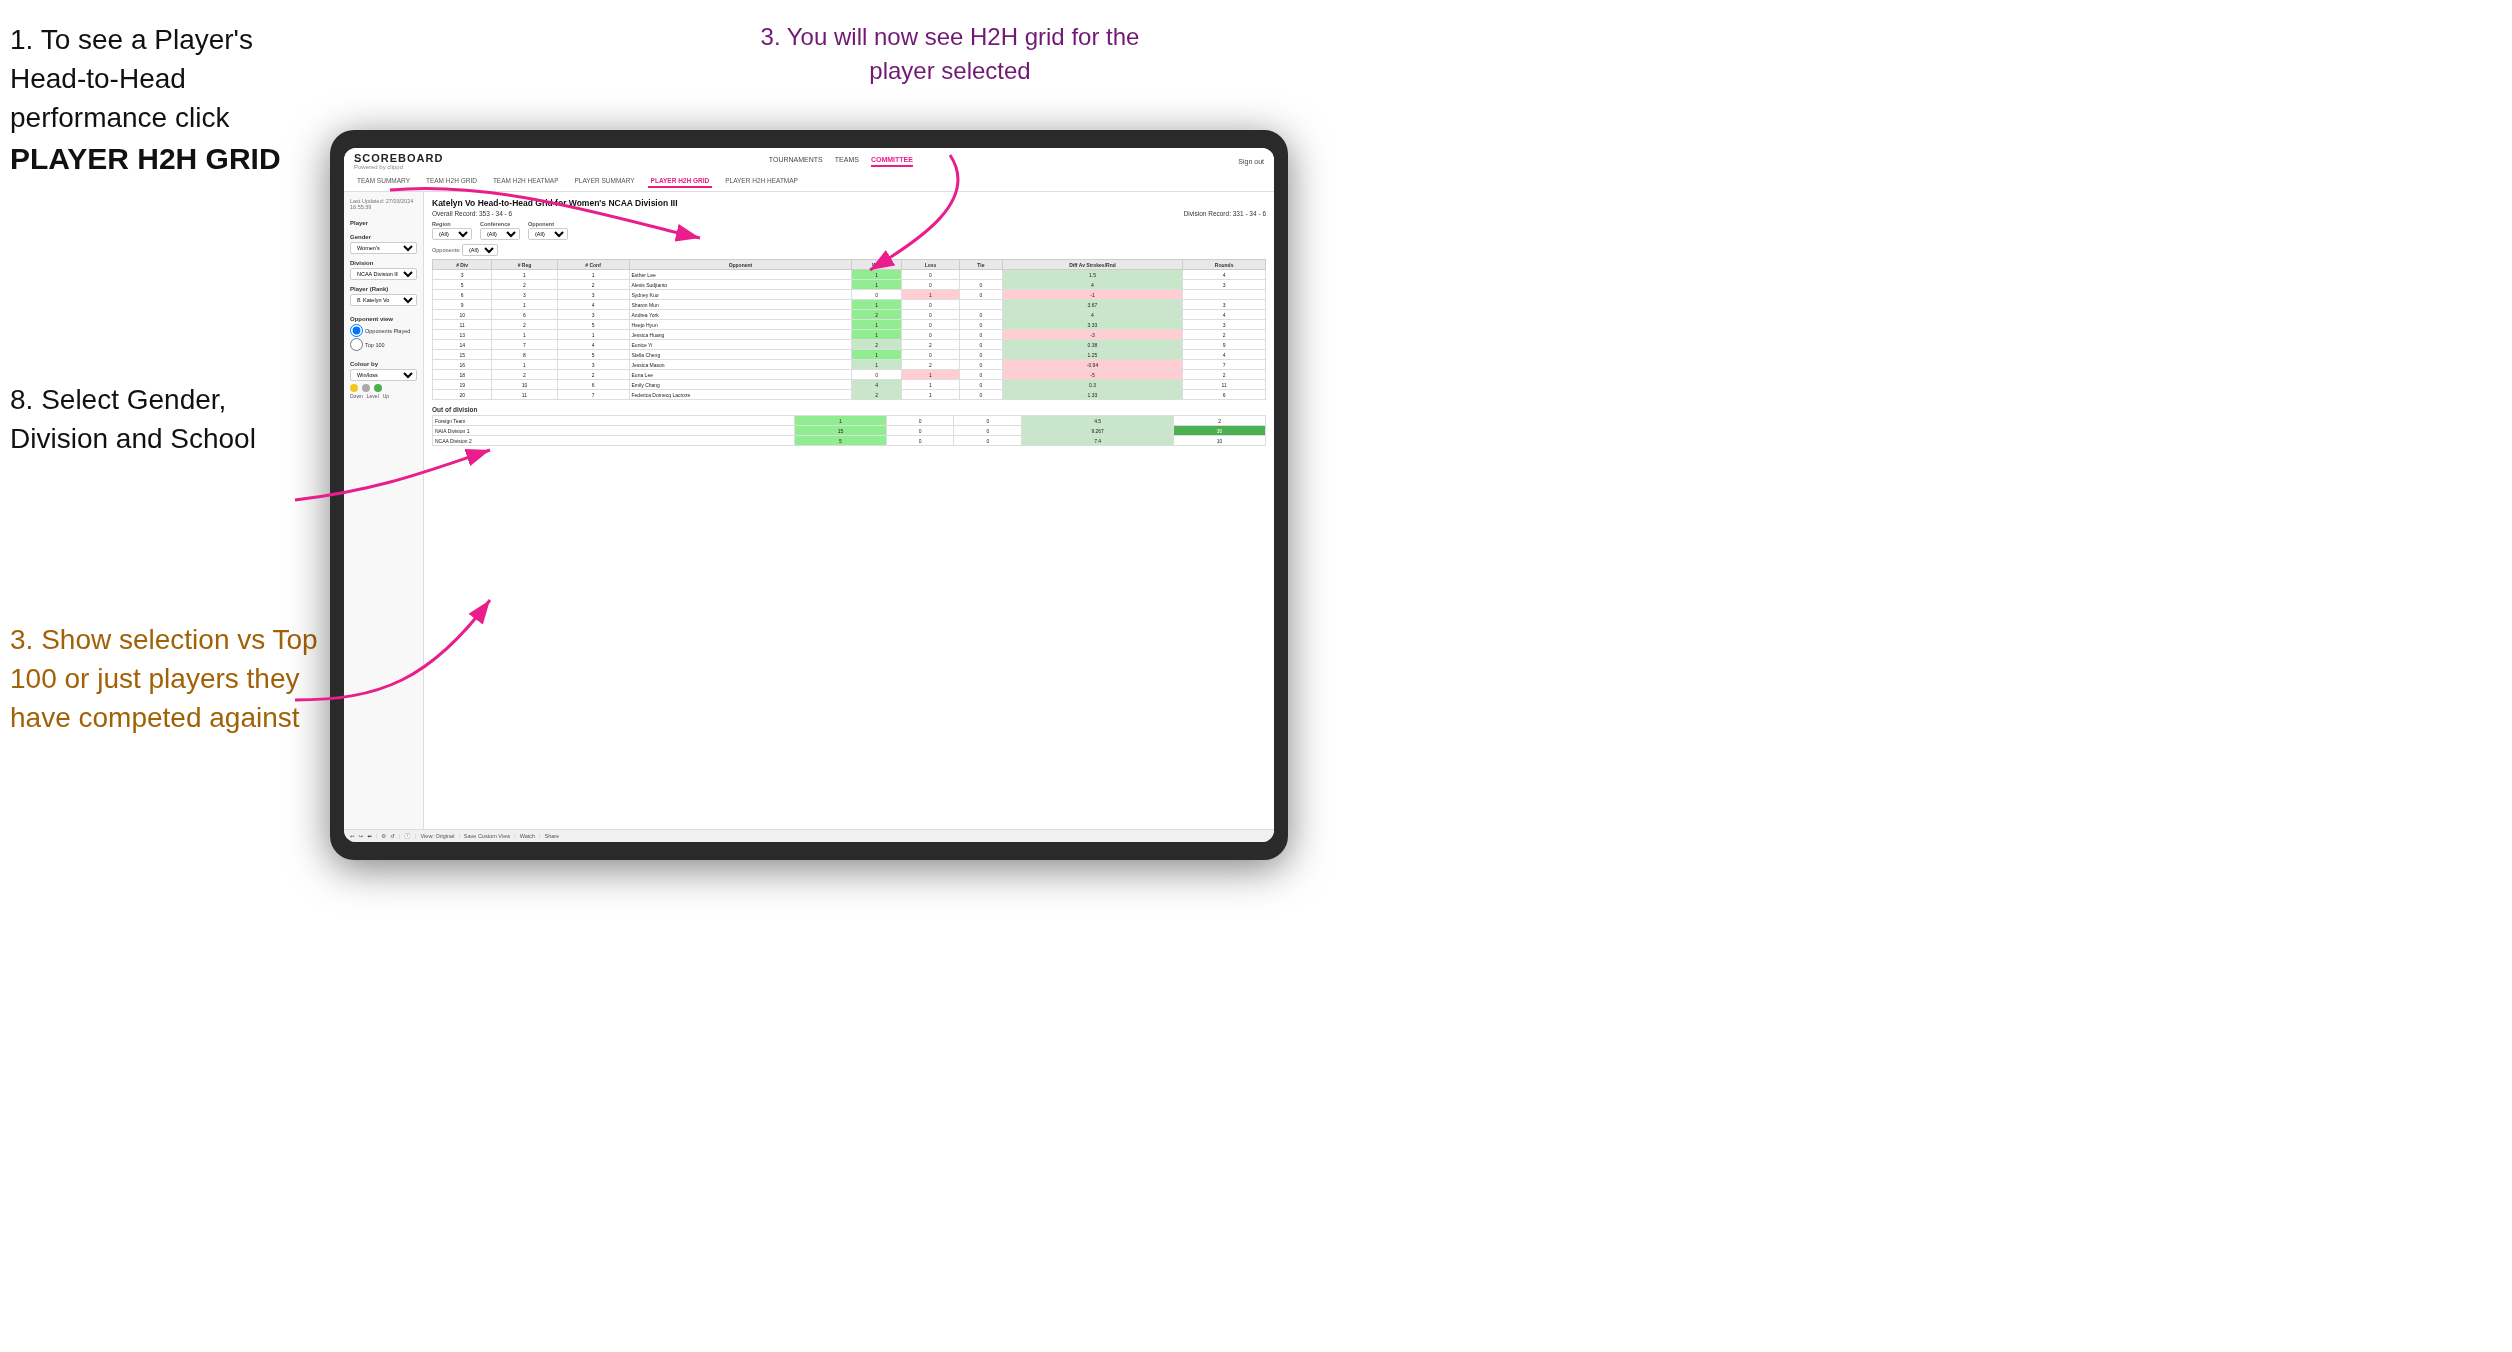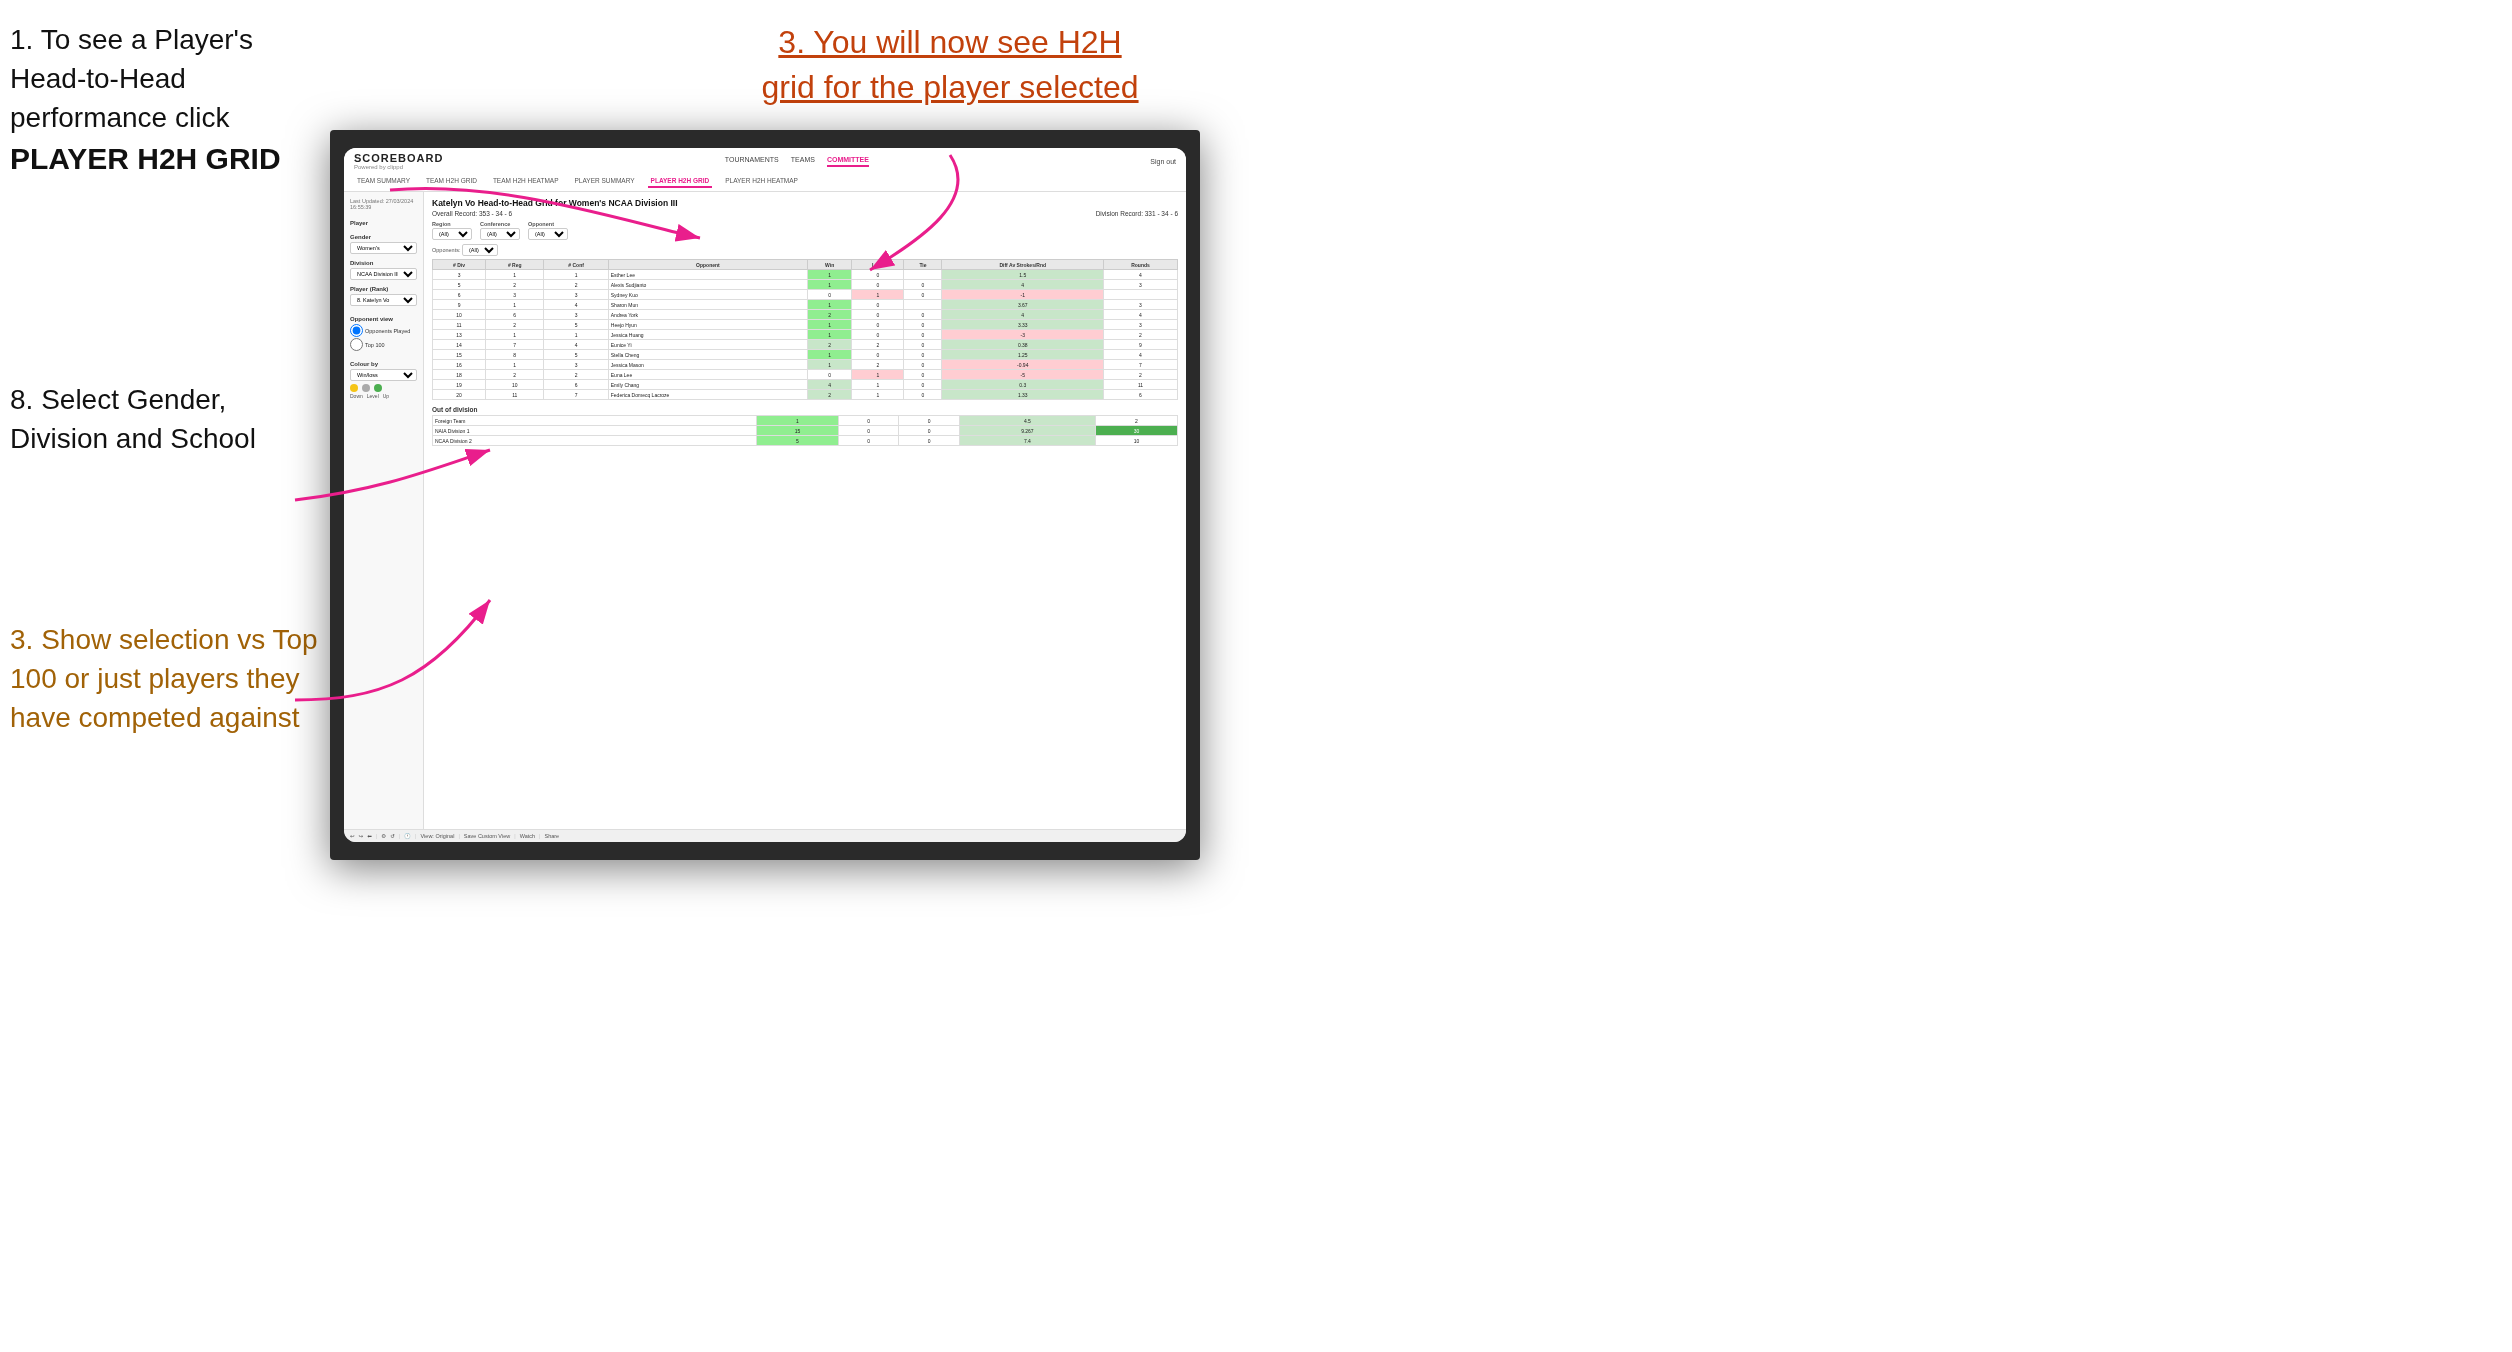--- a/index.html
+++ b/index.html
@@ -23,25 +23,24 @@
       color: #111;
     }
     .instruction-top-left strong {
       font-size: 30px;
     }
     .instruction-top-right {
       position: absolute;
       top: 20px;
       left: 760px;
       width: 380px;
-      font-size: 32px;
+      font-size: 24px;
       line-height: 1.4;
-      color: #c2410c;
+      color: #701a75;
       text-align: center;
-      text-decoration: underline;
     }
     .instruction-left-mid {
       position: absolute;
       top: 380px;
       left: 10px;
       width: 300px;
       font-size: 28px;
       line-height: 1.4;
       color: #111;
     }
@@ -53,24 +52,24 @@
       font-size: 28px;
       line-height: 1.4;
       color: #a16207;
     }
 
     
     .tablet {
       position: absolute;
       top: 130px;
       left: 330px;
-      width: 870px;
+      width: 958px;
       height: 730px;
       background: #2a2a2a;
-      border-radius: 4px;
+      border-radius: 24px;
       padding: 18px 14px;
       box-shadow: 0 8px 40px rgba(0,0,0,0.5);
     }
     .tablet-screen {
       width: 100%;
       height: 100%;
       background: #f5f5f5;
       border-radius: 12px;
       overflow: hidden;
       display: flex;

